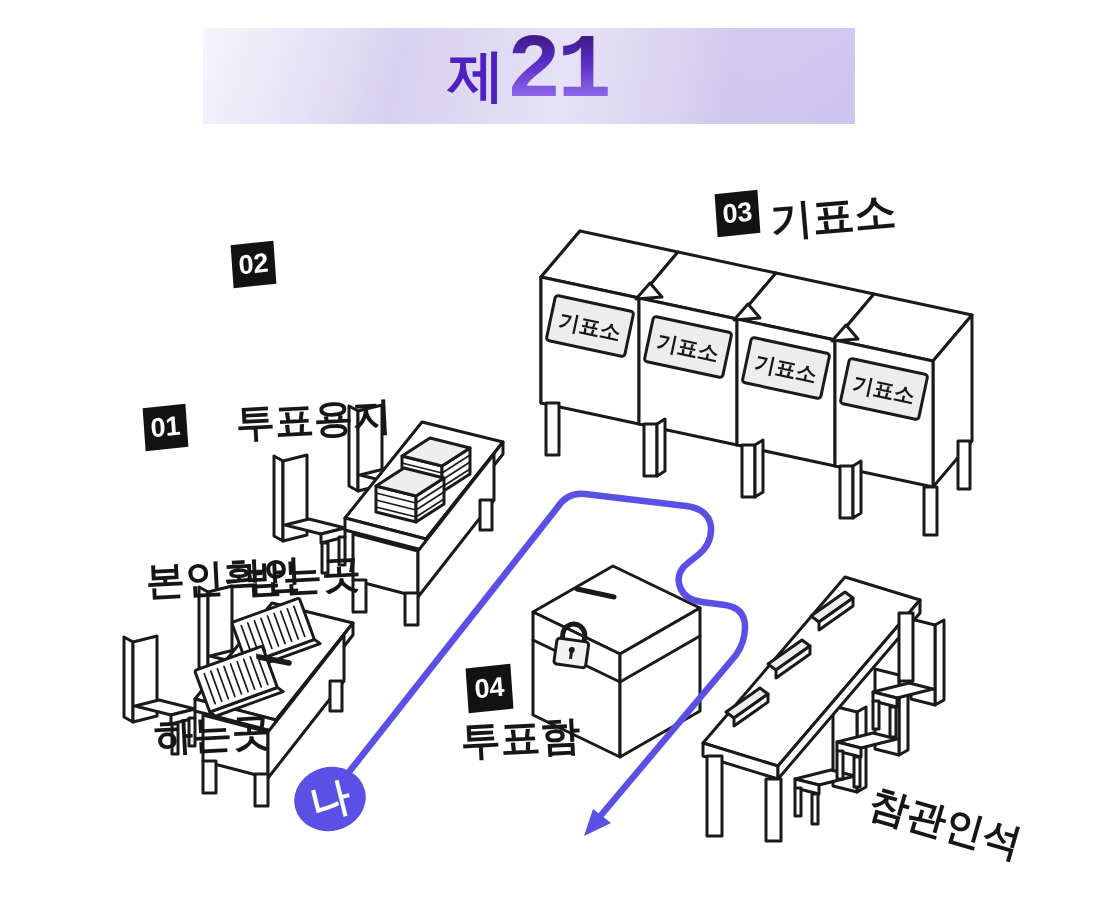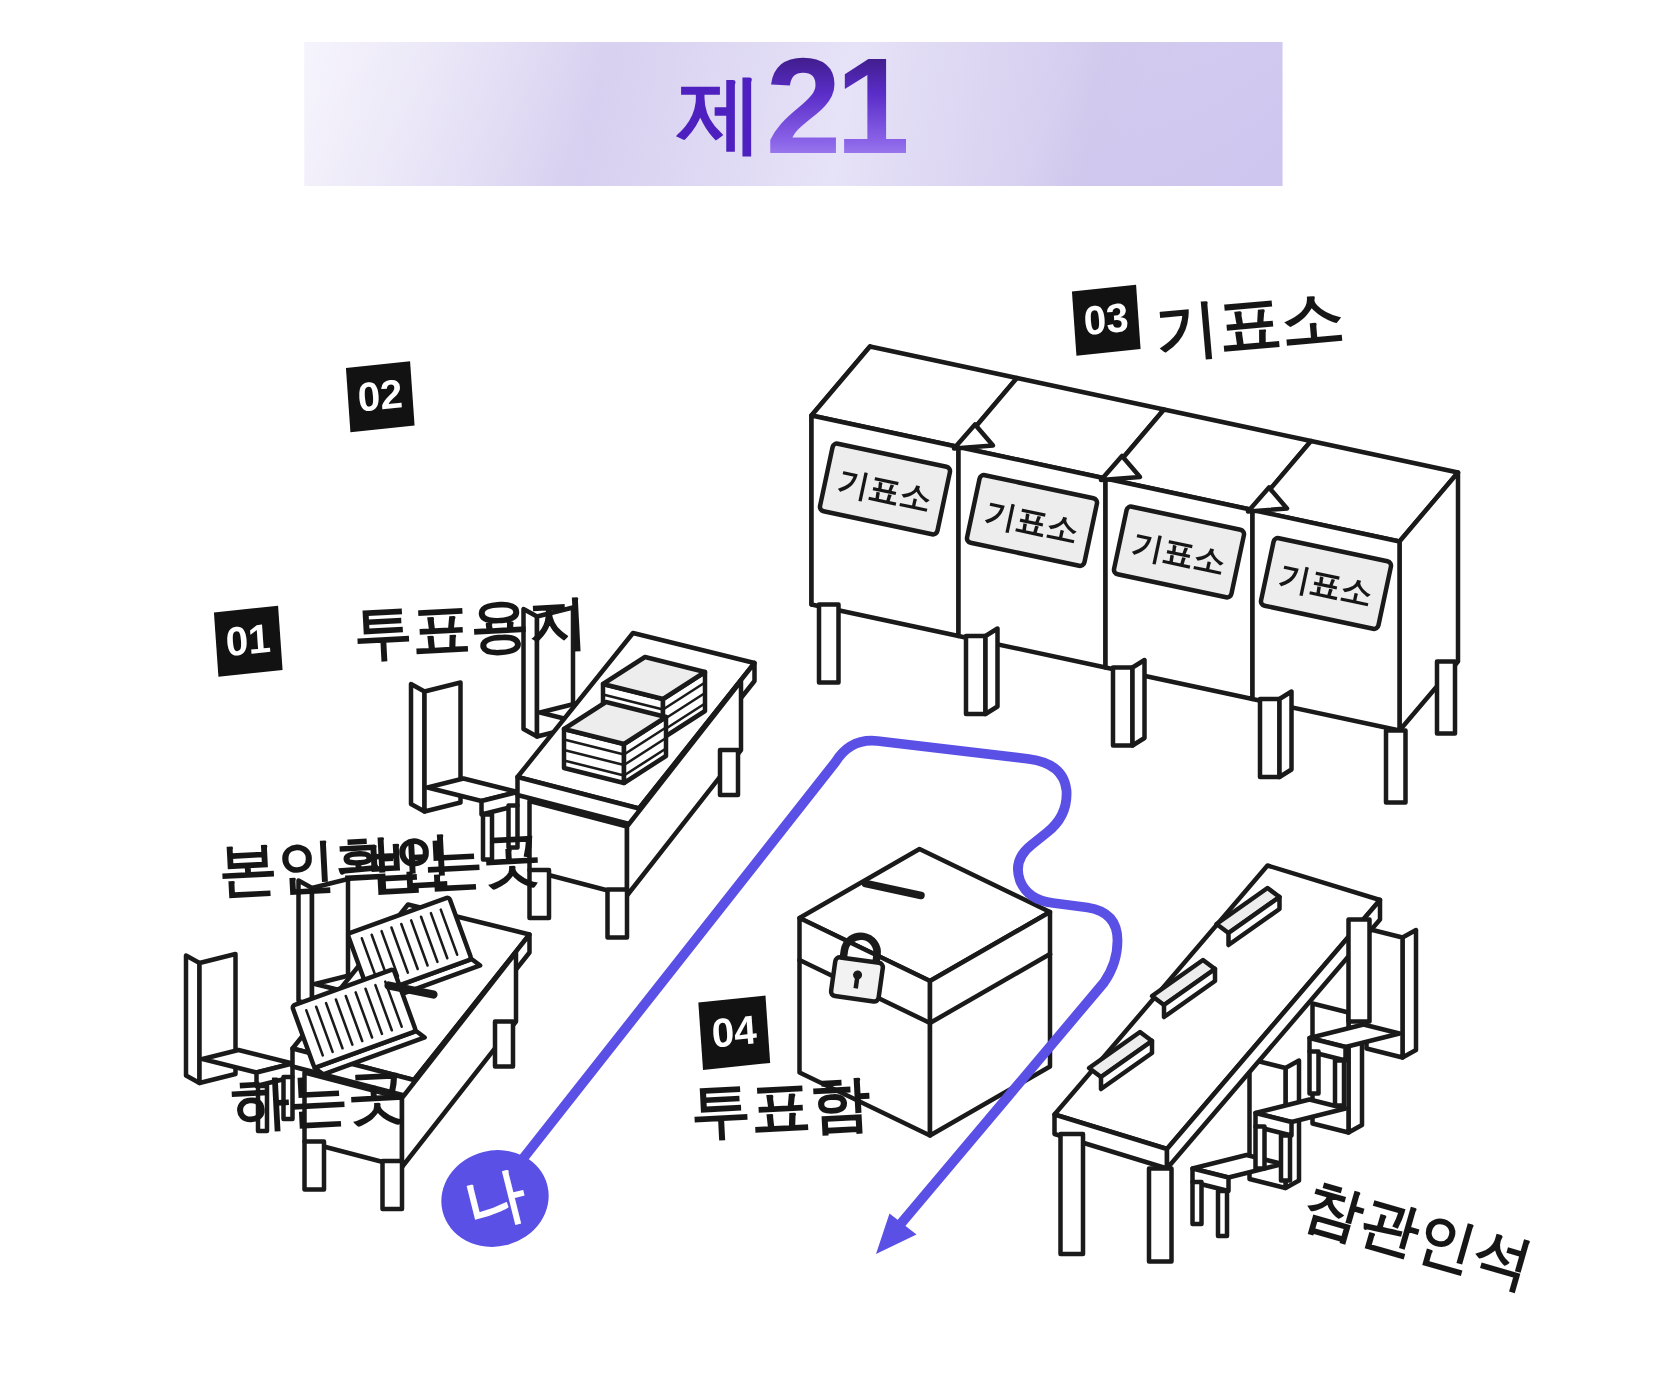--- a/index.html
+++ b/index.html
@@ -21,21 +21,21 @@
     content:"";position:absolute;right:0;top:0;width:42%;height:100%;
     background:linear-gradient(295deg,rgba(167,150,228,.30),rgba(255,255,255,0) 55%);
   }
   .banner-prefix,.banner-suffix{
     font-size:57px;font-weight:800;color:#4d20bf;letter-spacing:-1px;z-index:1;white-space:pre;
   }
   .banner-num{
     font-size:91px;font-weight:800;line-height:1;margin:0 3px;z-index:1;position:relative;top:-5px;
     letter-spacing:-4px;
     background:linear-gradient(180deg,#33156e 0%,#5a2dc8 40%,#8a63e8 75%,#b29af2 100%);
-    -webkit-background-clip:text;background-clip:text;color:transparent;-webkit-text-fill-color:transparent;
+    -webkit-background-clip:text;background-clip:text;color:transparent;font-family:Liberation Mono, monospace;-webkit-text-fill-color:transparent;
   }
   
   #scene{position:absolute;left:0;top:0;}
   .o{fill:#ffffff;stroke:#1a1a1a;stroke-width:3;stroke-linejoin:round;stroke-linecap:round;}
   .gry{fill:#ededed;stroke:#1a1a1a;stroke-width:3;stroke-linejoin:round;}
   .ln{stroke:#1a1a1a;stroke-width:3;stroke-linecap:round;fill:none;}
   .thin{stroke:#1a1a1a;stroke-width:1.7;stroke-linecap:round;fill:none;}
   .plate-txt{font-family:"Liberation Sans","DejaVu Sans",sans-serif;font-size:21px;font-weight:700;fill:#161616;text-anchor:middle;}
   .route{fill:none;stroke:#5b50e6;stroke-width:6.5;stroke-linecap:round;stroke-linejoin:round;}
   .marker-txt{font-family:"Liberation Sans","DejaVu Sans",sans-serif;font-size:40px;font-weight:700;fill:#ffffff;text-anchor:middle;}

